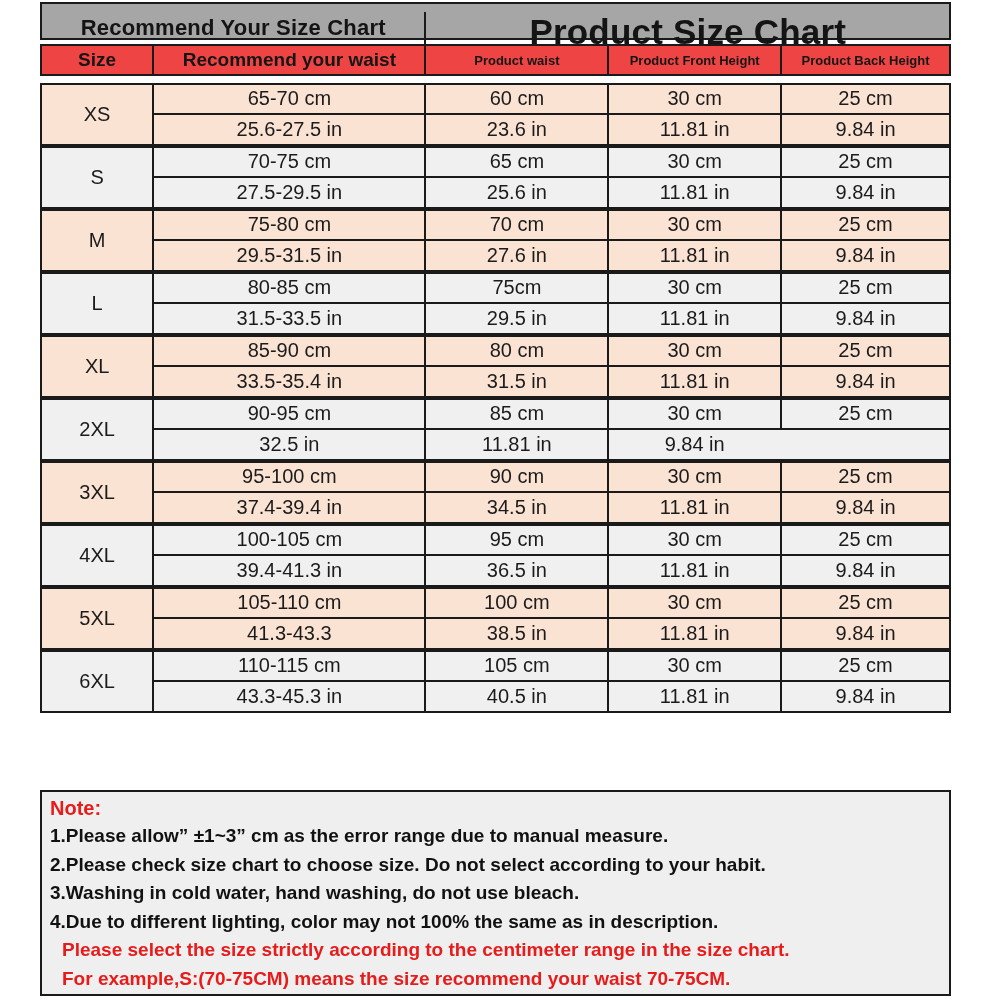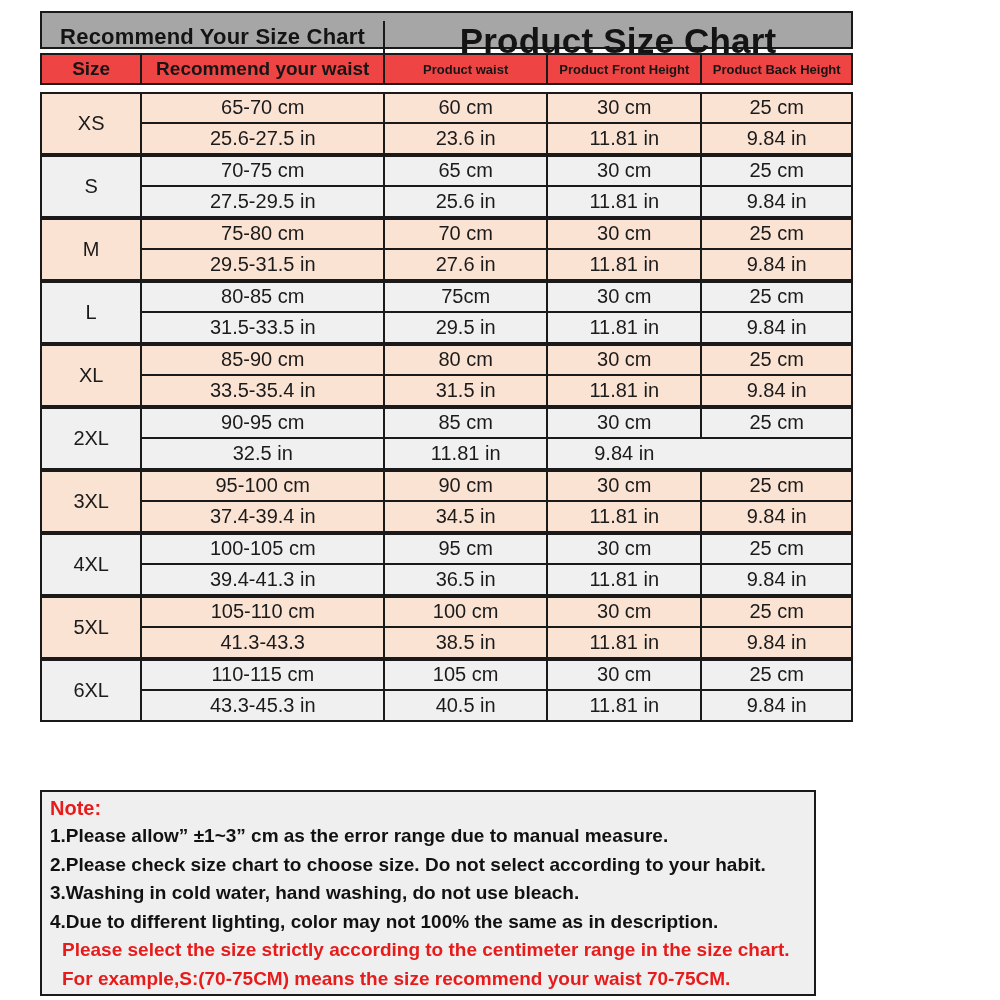--- a/index.html
+++ b/index.html
@@ -9,21 +9,21 @@
     background: #ffffff;
     font-family: "Liberation Sans", sans-serif;
     color: #161616;
     --border: #1a1a1a;
     --peach: #fbe3d4;
     --plain: #f0f0f0;
     --gray: #a6a6a6;
     --red: #e81b1b;
   }
   .page { position: relative; width: 1000px; height: 1000px; overflow: hidden; }
-  .chart { position: absolute; left: 40px; top: 11px; width: 813px; }
+  .chart { position: absolute; left: 40px; top: 2px; width: 911px; }
 
   .title-row {
     display: grid;
     grid-template-columns: 385fr 528fr;
     height: 38px;
     border: 2px solid var(--border);
     background: var(--gray);
   }
   .title-cell {
     display: flex; align-items: center; justify-content: center;
@@ -63,21 +63,21 @@
     display: flex; align-items: center; justify-content: center;
     font-size: 20px; font-weight: 400; color: #1b1b1b;
     border-left: 2px solid var(--border);
     white-space: nowrap;
   }
   .cell.size { grid-row: 1 / 3; border-left: none; }
   .cell.cm { border-bottom: 2px solid var(--border); }
 
   .notes {
     position: absolute; left: 40px; top: 790px;
-    width: 776px; height: 206px;
+    width: 911px; height: 206px;
     border: 2px solid var(--border);
     background: #efefef;
     padding: 3px 8px;
   }
   .note-title { color: var(--red); font-weight: 700; font-size: 20px; line-height: 27px; }
   .note-line  { font-weight: 700; font-size: 19px; line-height: 28.5px; color: #111; white-space: nowrap; }
   .note-line.red { color: var(--red); margin-left: 12px; }
 </style>
 </head>
 <body style="--peach: #fbe3d4; --plain: #f0f0f0; --gray: #a6a6a6; --red: #e81b1b; --border: #1a1a1a;">

